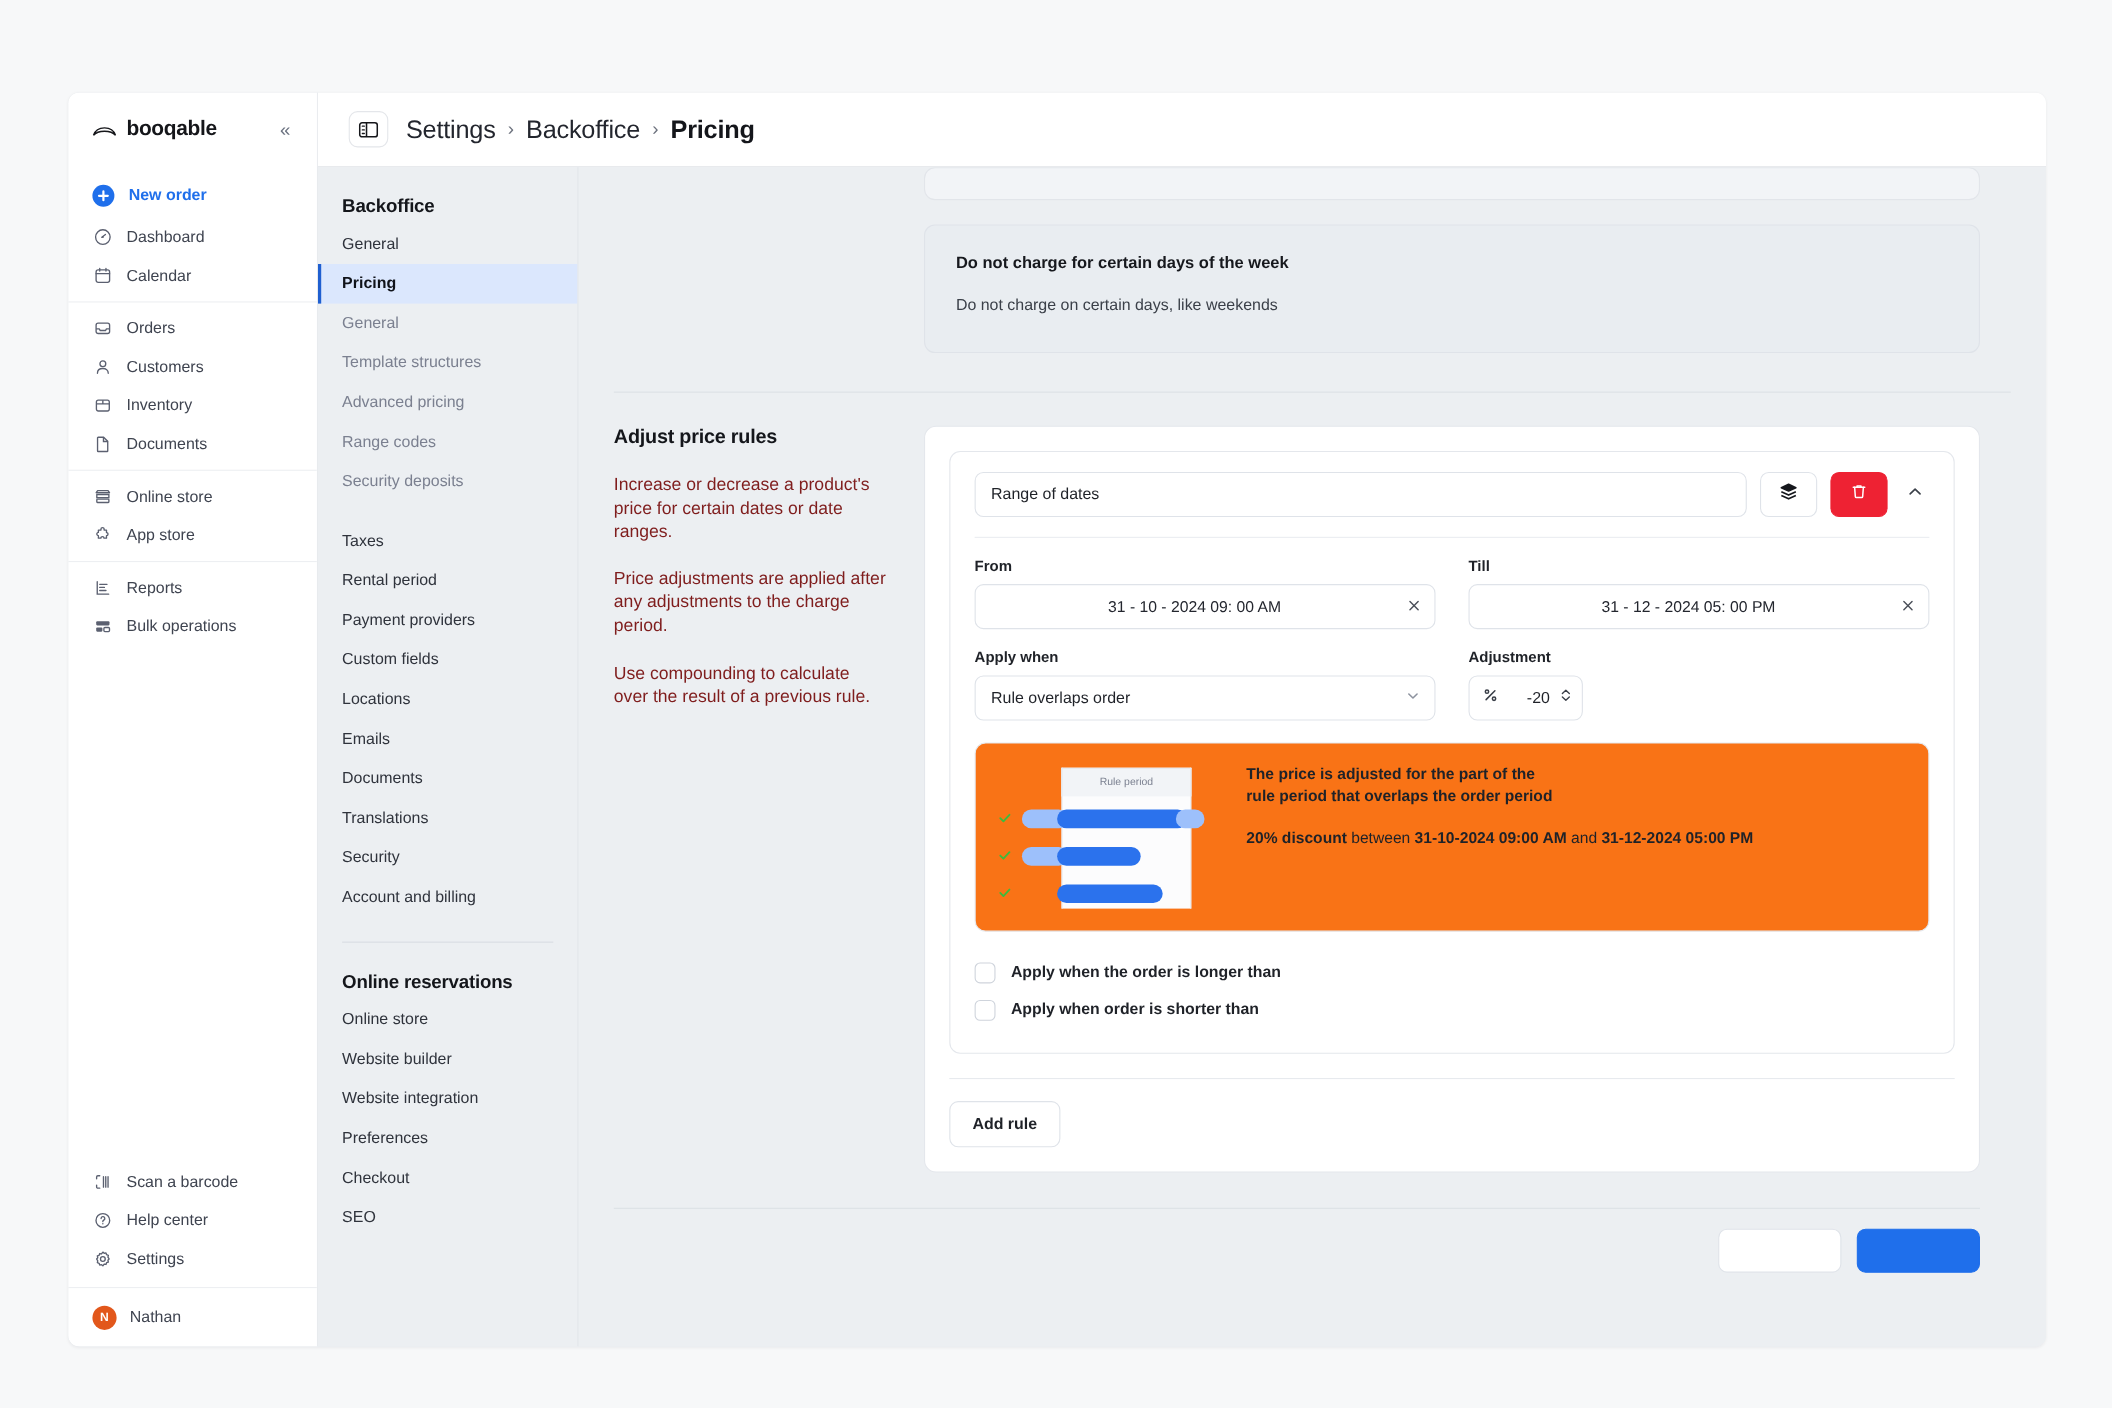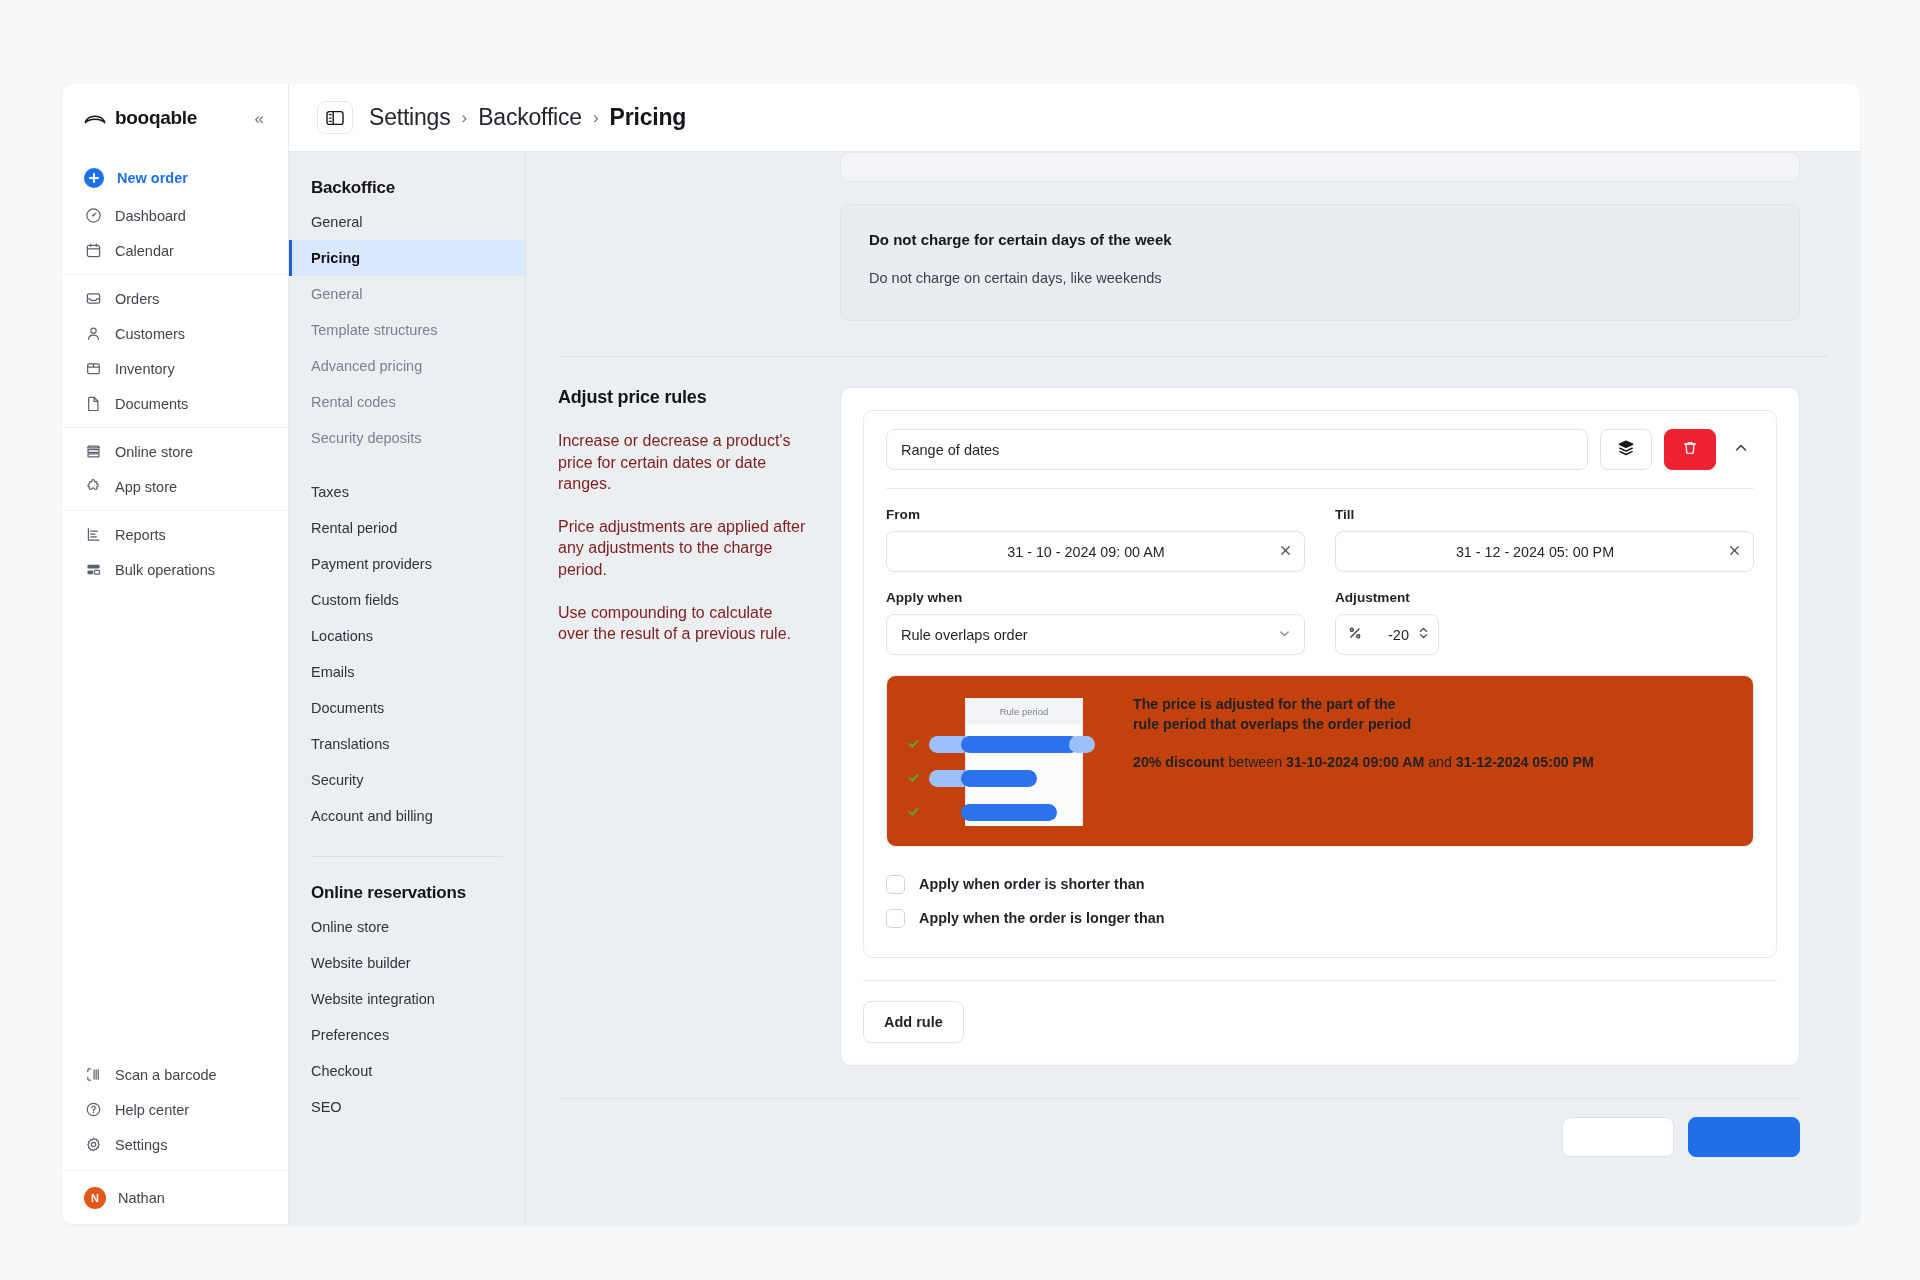--- a/index.html
+++ b/index.html
@@ -216,21 +216,21 @@
     height: 41px; width: 104px;
     border: 1px solid #dfe3e9; border-radius: 8px; background: #fff;
     display: flex; align-items: center; gap: 8px;
     padding: 0 8px 0 11px;
   }
   .adjust-val { flex: 1 1 auto; text-align: right; font-size: 14.5px; color: #1f2228; }
 
   .illus {
     margin-top: 20px;
     border: 1px solid #e6e9ee; border-radius: 10px;
-    background: #c2410c;
+    background: #f97316;
     display: flex; gap: 26px;
     padding: 18px 20px 20px;
   }
   .diagram { width: 200px; flex: 0 0 200px; position: relative; padding-top: 4px; }
   .rule-period-band {
     position: absolute; left: 58px; top: 4px; width: 118px; bottom: 0;
     background: #fcfcfd; border-left: 1px solid #e6e9ee; border-right: 1px solid #e6e9ee;
   }
   .rule-period-label {
     position: relative; z-index: 2;
@@ -468,21 +468,21 @@
       <nav class="settings-nav">
         <div class="sn-section">
           <div class="sn-title">Backoffice</div>
         </div>
         <div class="sn-list">
           <div class="sn-item">General</div>
           <div class="sn-item active">Pricing</div>
           <div class="sn-item sub">General</div>
           <div class="sn-item sub">Template structures</div>
           <div class="sn-item sub">Advanced pricing</div>
-          <div class="sn-item sub">Rental codes</div>
+          <div class="sn-item sub">Range codes</div>
           <div class="sn-item sub">Security deposits</div>
           <div style="height:18px"></div>
           <div class="sn-item">Taxes</div>
           <div class="sn-item">Rental period</div>
           <div class="sn-item">Payment providers</div>
           <div class="sn-item">Custom fields</div>
           <div class="sn-item">Locations</div>
           <div class="sn-item">Emails</div>
           <div class="sn-item">Documents</div>
           <div class="sn-item">Translations</div>
@@ -657,25 +657,25 @@
                     <span class="strong">31-10-2024 09:00 AM</span>
                     <span>and</span>
                     <span class="strong">31-12-2024 05:00 PM</span>
                   </div>
                 </div>
               </div>
 
               <div class="checks">
                 <div class="check-row">
                   <span class="cbox"></span>
-                  <span class="check-label">Apply when order is shorter than</span>
+                  <span class="check-label">Apply when the order is longer than</span>
                 </div>
                 <div class="check-row">
                   <span class="cbox"></span>
-                  <span class="check-label">Apply when the order is longer than</span>
+                  <span class="check-label">Apply when order is shorter than</span>
                 </div>
               </div>
 
             </div>
 
             <div class="card-sep"></div>
             <button class="add-rule-btn">Add rule</button>
           </div>
         </section>
 

